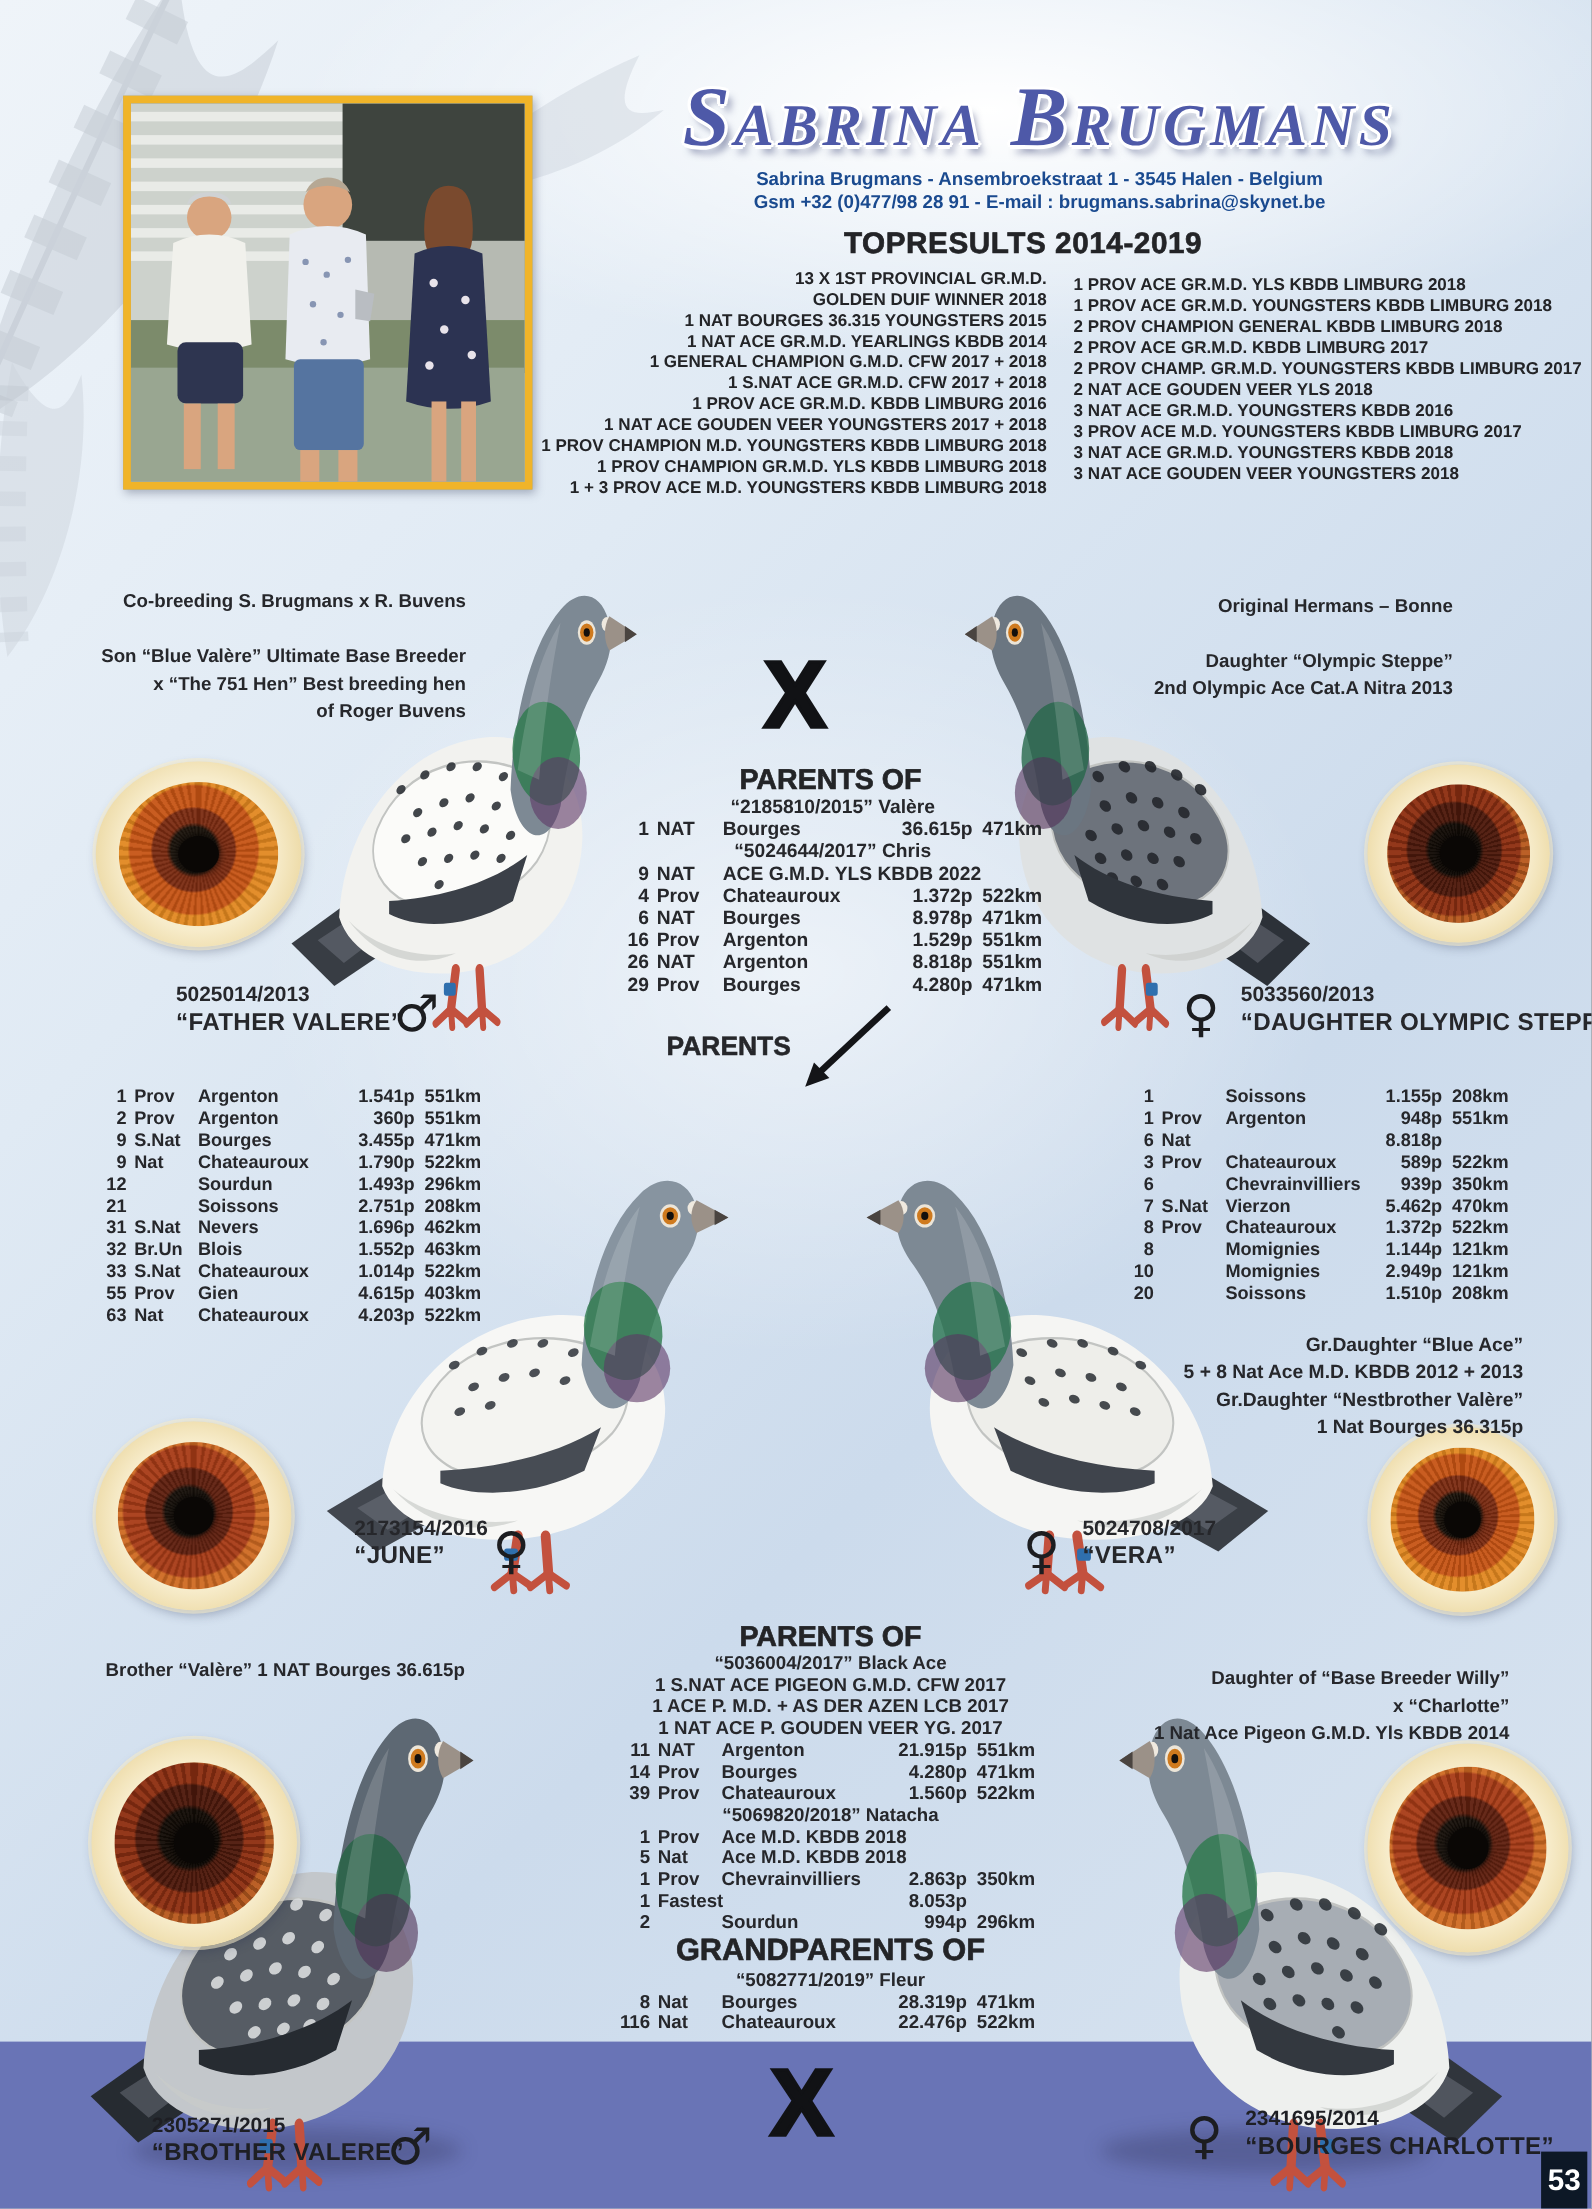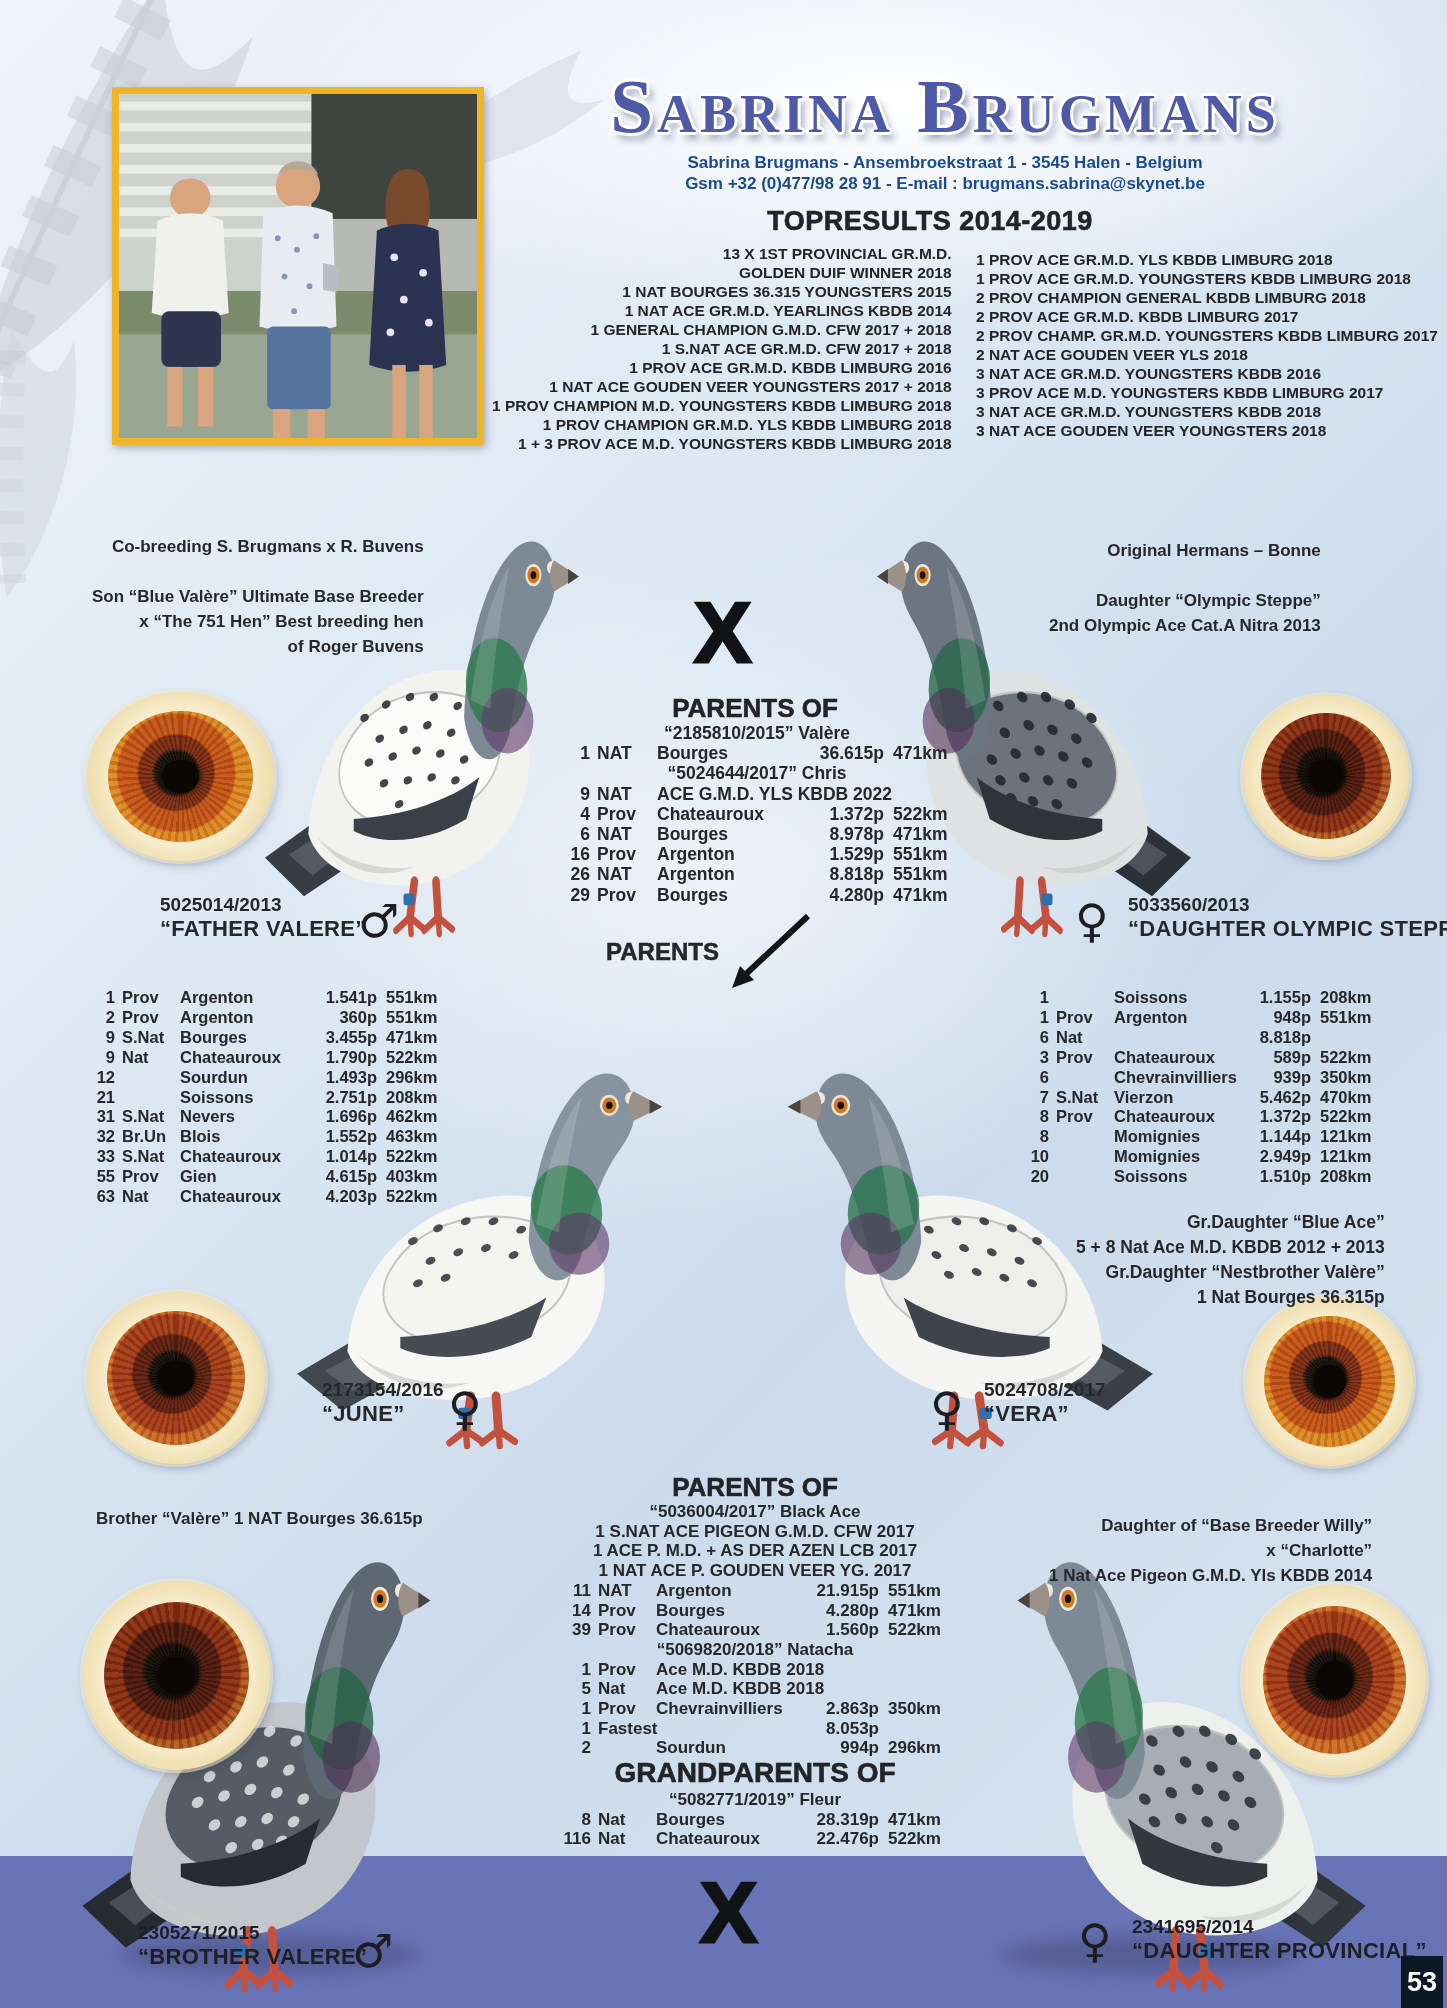--- a/index.html
+++ b/index.html
@@ -12,21 +12,21 @@
   .abs{position:absolute;}
   .deco{position:absolute;z-index:0;pointer-events:none;}
   
   .photo-frame{left:112px;top:87px;width:358px;height:344px;border:7px solid var(--gold,#f2b01e);
                z-index:2;background:#9aa794;box-shadow:2px 3px 8px rgba(40,50,80,.35);}
   .photo-frame svg{display:block;width:100%;height:100%;}
   .main-title{left:500px;top:62px;width:890px;text-align:center;z-index:3;
               font-family:"Liberation Serif","DejaVu Serif",serif;font-weight:bold;
               font-variant:small-caps;font-size:77px;letter-spacing:4px;color:var(--titleblue,#4e59a8);
               text-shadow:-3px 0 #fff,3px 0 #fff,0 -3px #fff,0 3px #fff,-2px -2px #fff,2px 2px #fff,
-                          -2px 2px #fff,2px -2px #fff,5px 7px 7px rgba(60,70,120,.5);}
+                          -2px 2px #fff,2px -2px #fff,5px 7px 7px rgba(60,70,120,.5);font-style:italic;}
   .addr{left:500px;top:153px;width:890px;text-align:center;font-size:17px;font-weight:bold;
         color:var(--contactnavy,#1a4a8f);z-index:3;}
   .addr2{top:174px;}
   .topresults-title{left:500px;top:206px;width:860px;text-align:center;font-size:27px;
         font-weight:bold;letter-spacing:.5px;color:#232427;z-index:3;-webkit-text-stroke:.6px #232427;}
   .trcol{z-index:3;font-size:15.5px;font-weight:bold;line-height:19px;white-space:nowrap;color:#232427;}
   .trcol .tline{height:19px;}
   
   .note{z-index:3;font-size:17px;font-weight:bold;line-height:25px;white-space:nowrap;color:#26272b;text-align:right;}
   .note .tline{min-height:25px;}
@@ -818,19 +818,19 @@
 
   <div class="abs bigx" style="left:700px;top:1872px;z-index:3;">X</div>
   <div class="abs bird-label onband" style="left:138px;top:1922px;z-index:4;">
     <div class="ringno">2305271/2015</div>
     <div class="birdname">“BROTHER VALERE”</div>
   </div>
   <div class="abs sex" style="left:352px;top:1928px;">♂</div>
   <div class="abs sex" style="left:1078px;top:1918px;">♀</div>
   <div class="abs bird-label onband" style="left:1132px;top:1916px;z-index:4;">
     <div class="ringno">2341695/2014</div>
-    <div class="birdname">“DAUGHTER PROVINCIAL”</div>
+    <div class="birdname">“BOURGES CHARLOTTE”</div>
   </div>
   <div class="abs page-badge">
     <span>53</span>
   </div>
 
 </div>
 
 </body></html>

